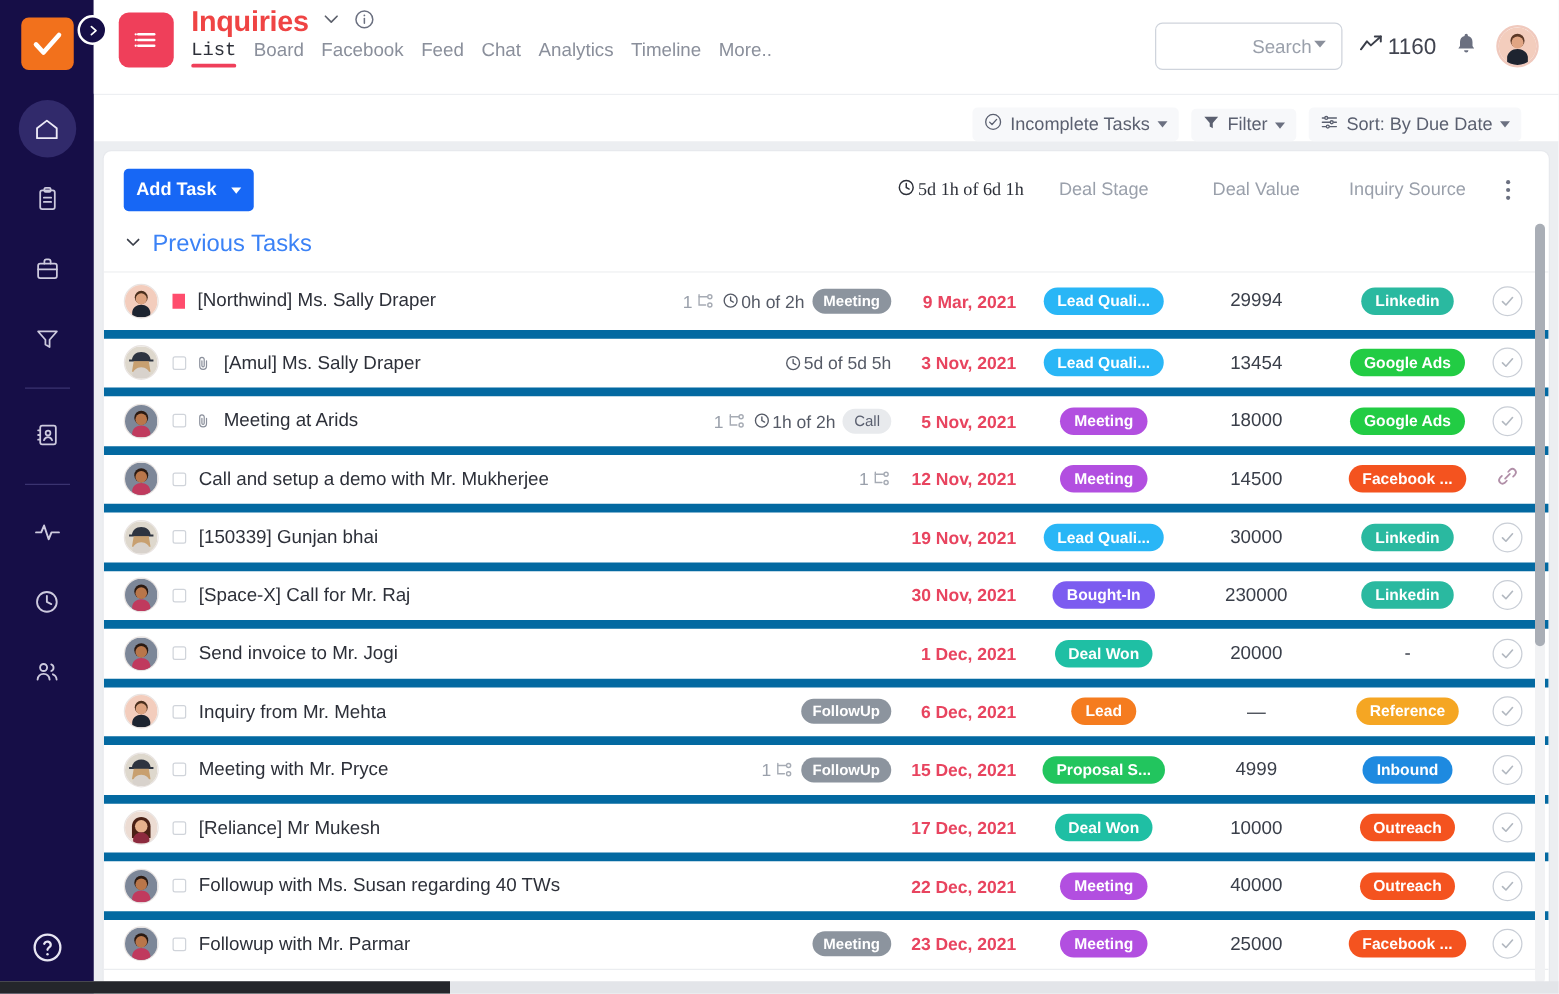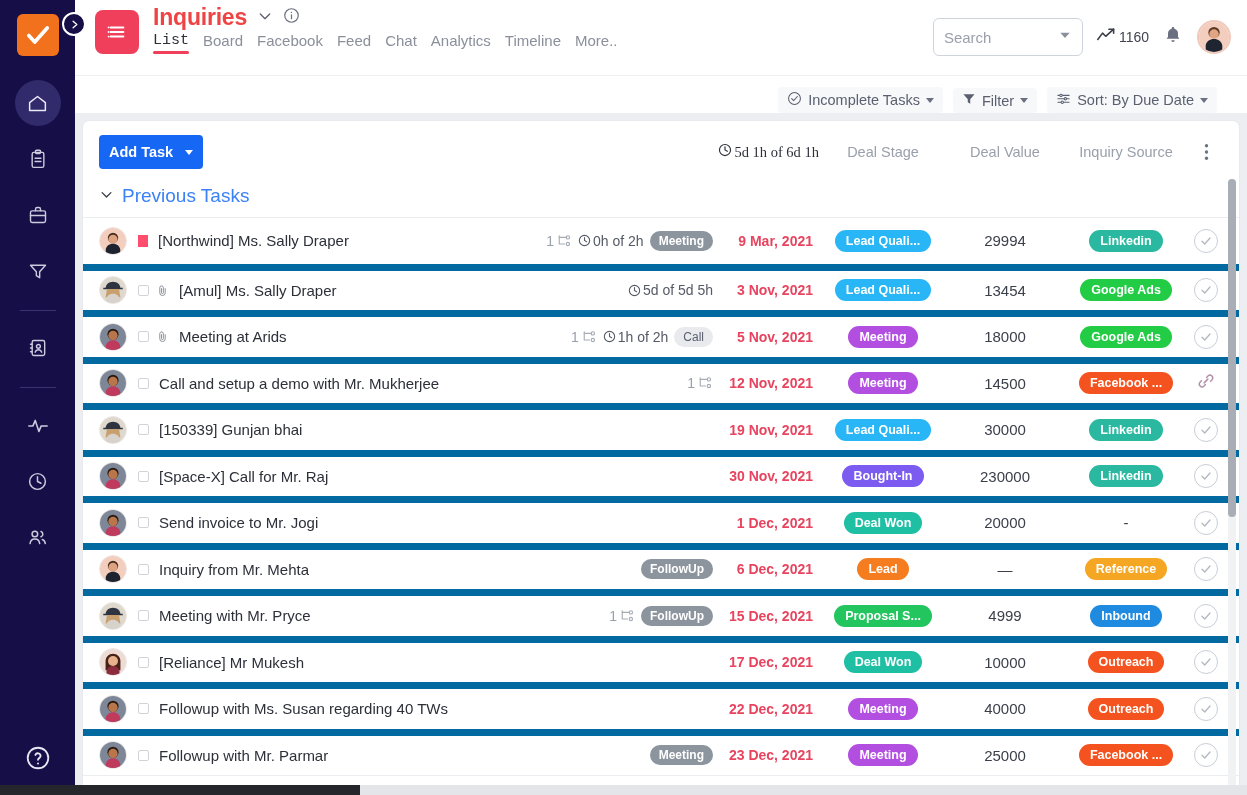--- a/index.html
+++ b/index.html
@@ -60,24 +60,24 @@
   .nav-item { font-size: 15px; color: #8a8f9b; padding-bottom: 5px; position: relative; white-space: nowrap; }
   .nav-item.active { color: #2d3039; font-family: Liberation Mono, monospace; }
   .nav-item.active::after {
     content: ""; position: absolute; left: 0; right: 0; bottom: 0;
     height: 3px; background: #ef3f5a; border-radius: 2px;
   }
 
   .topbar-right { margin-left: auto; display: flex; align-items: center; gap: 14px; margin-top: 18px; }
   .search-box {
     width: 150px; height: 38px; border: 1px solid #cfd4dc; border-radius: 6px;
-    display: flex; align-items: center; padding: 0 10px; background: #fff;
+    display: flex; align-items: center; padding: 0 10px; background: #fff; text-align: right;
   }
   .search-placeholder { font-size: 15px; color: #9aa0ab; flex: 1; }
-  .stat-pill { display: flex; align-items: center; gap: 3px; font-size: 14px; color: #414450; }
+  .stat-pill { display: flex; align-items: center; gap: 3px; font-size: 18px; color: #414450; }
   .avatar-top {
     width: 34px; height: 34px; border-radius: 50%; overflow: hidden;
     border: 2px solid #f0c9bd; flex: 0 0 34px;
   }
 
   
   .filterbar {
     height: 38px; background: #ffffff; border-top: 1px solid #edeff2;
     display: flex; align-items: flex-end; justify-content: flex-end;
     padding-right: 30px; gap: 10px; flex: 0 0 38px;

